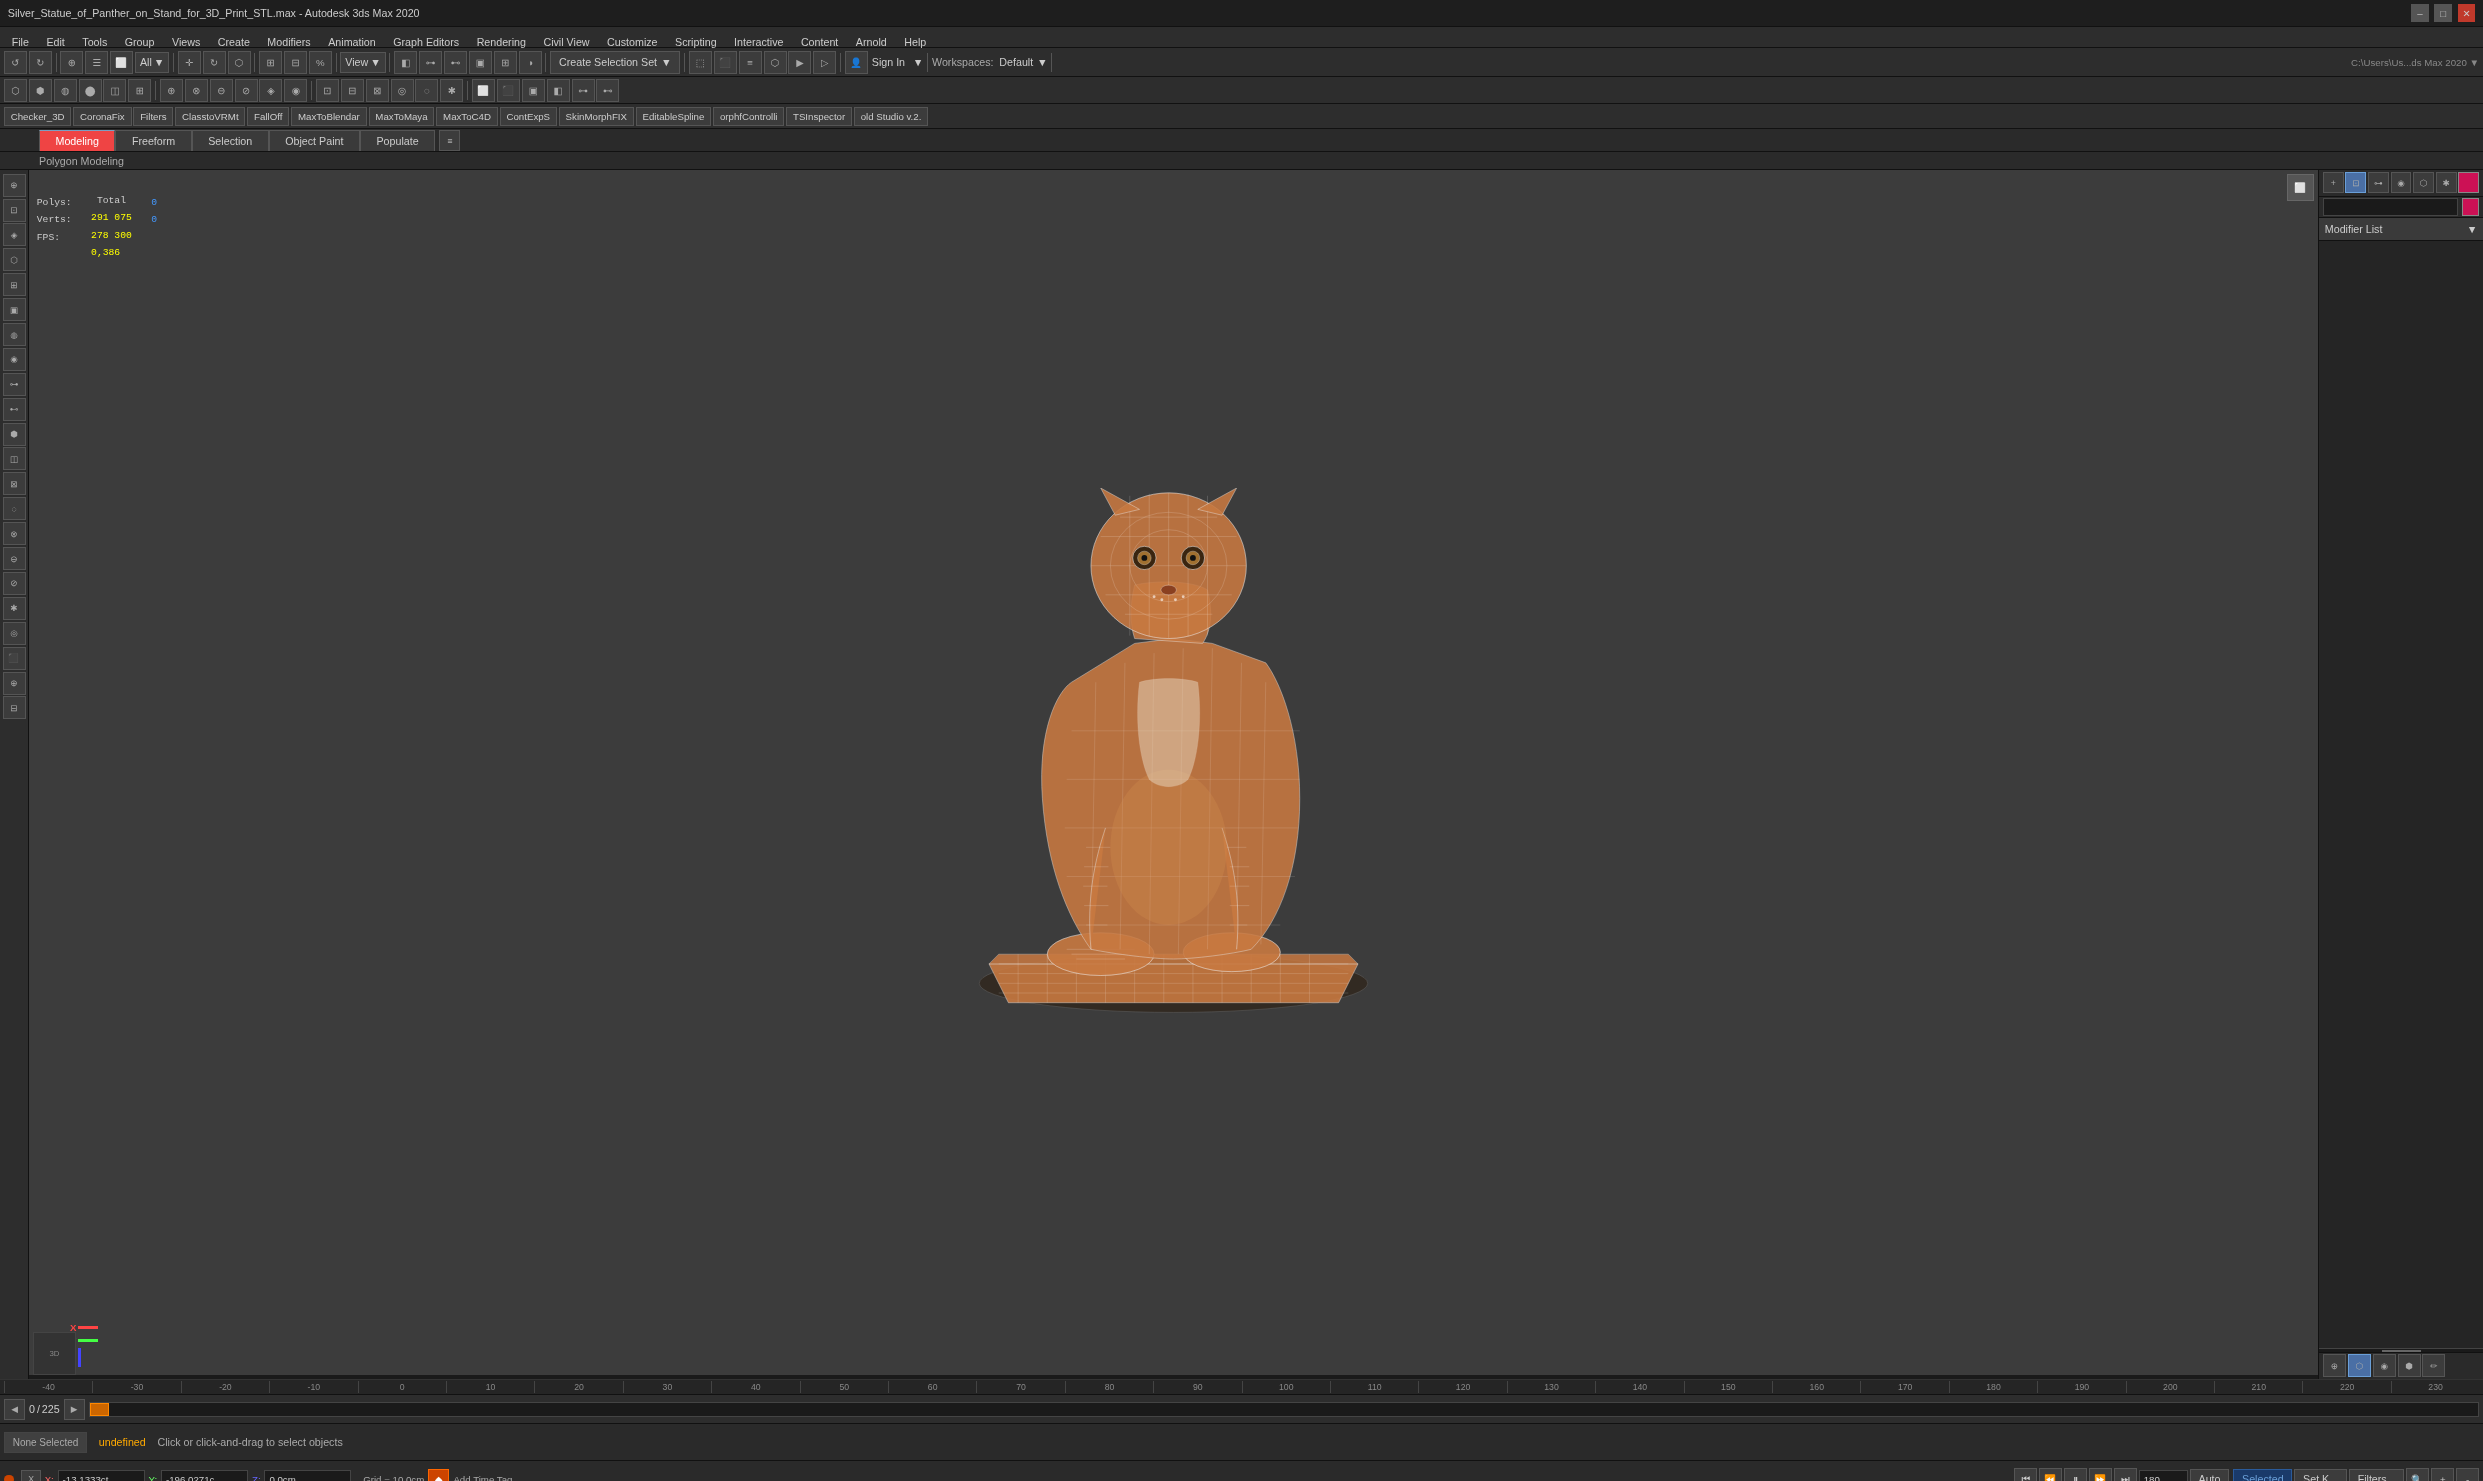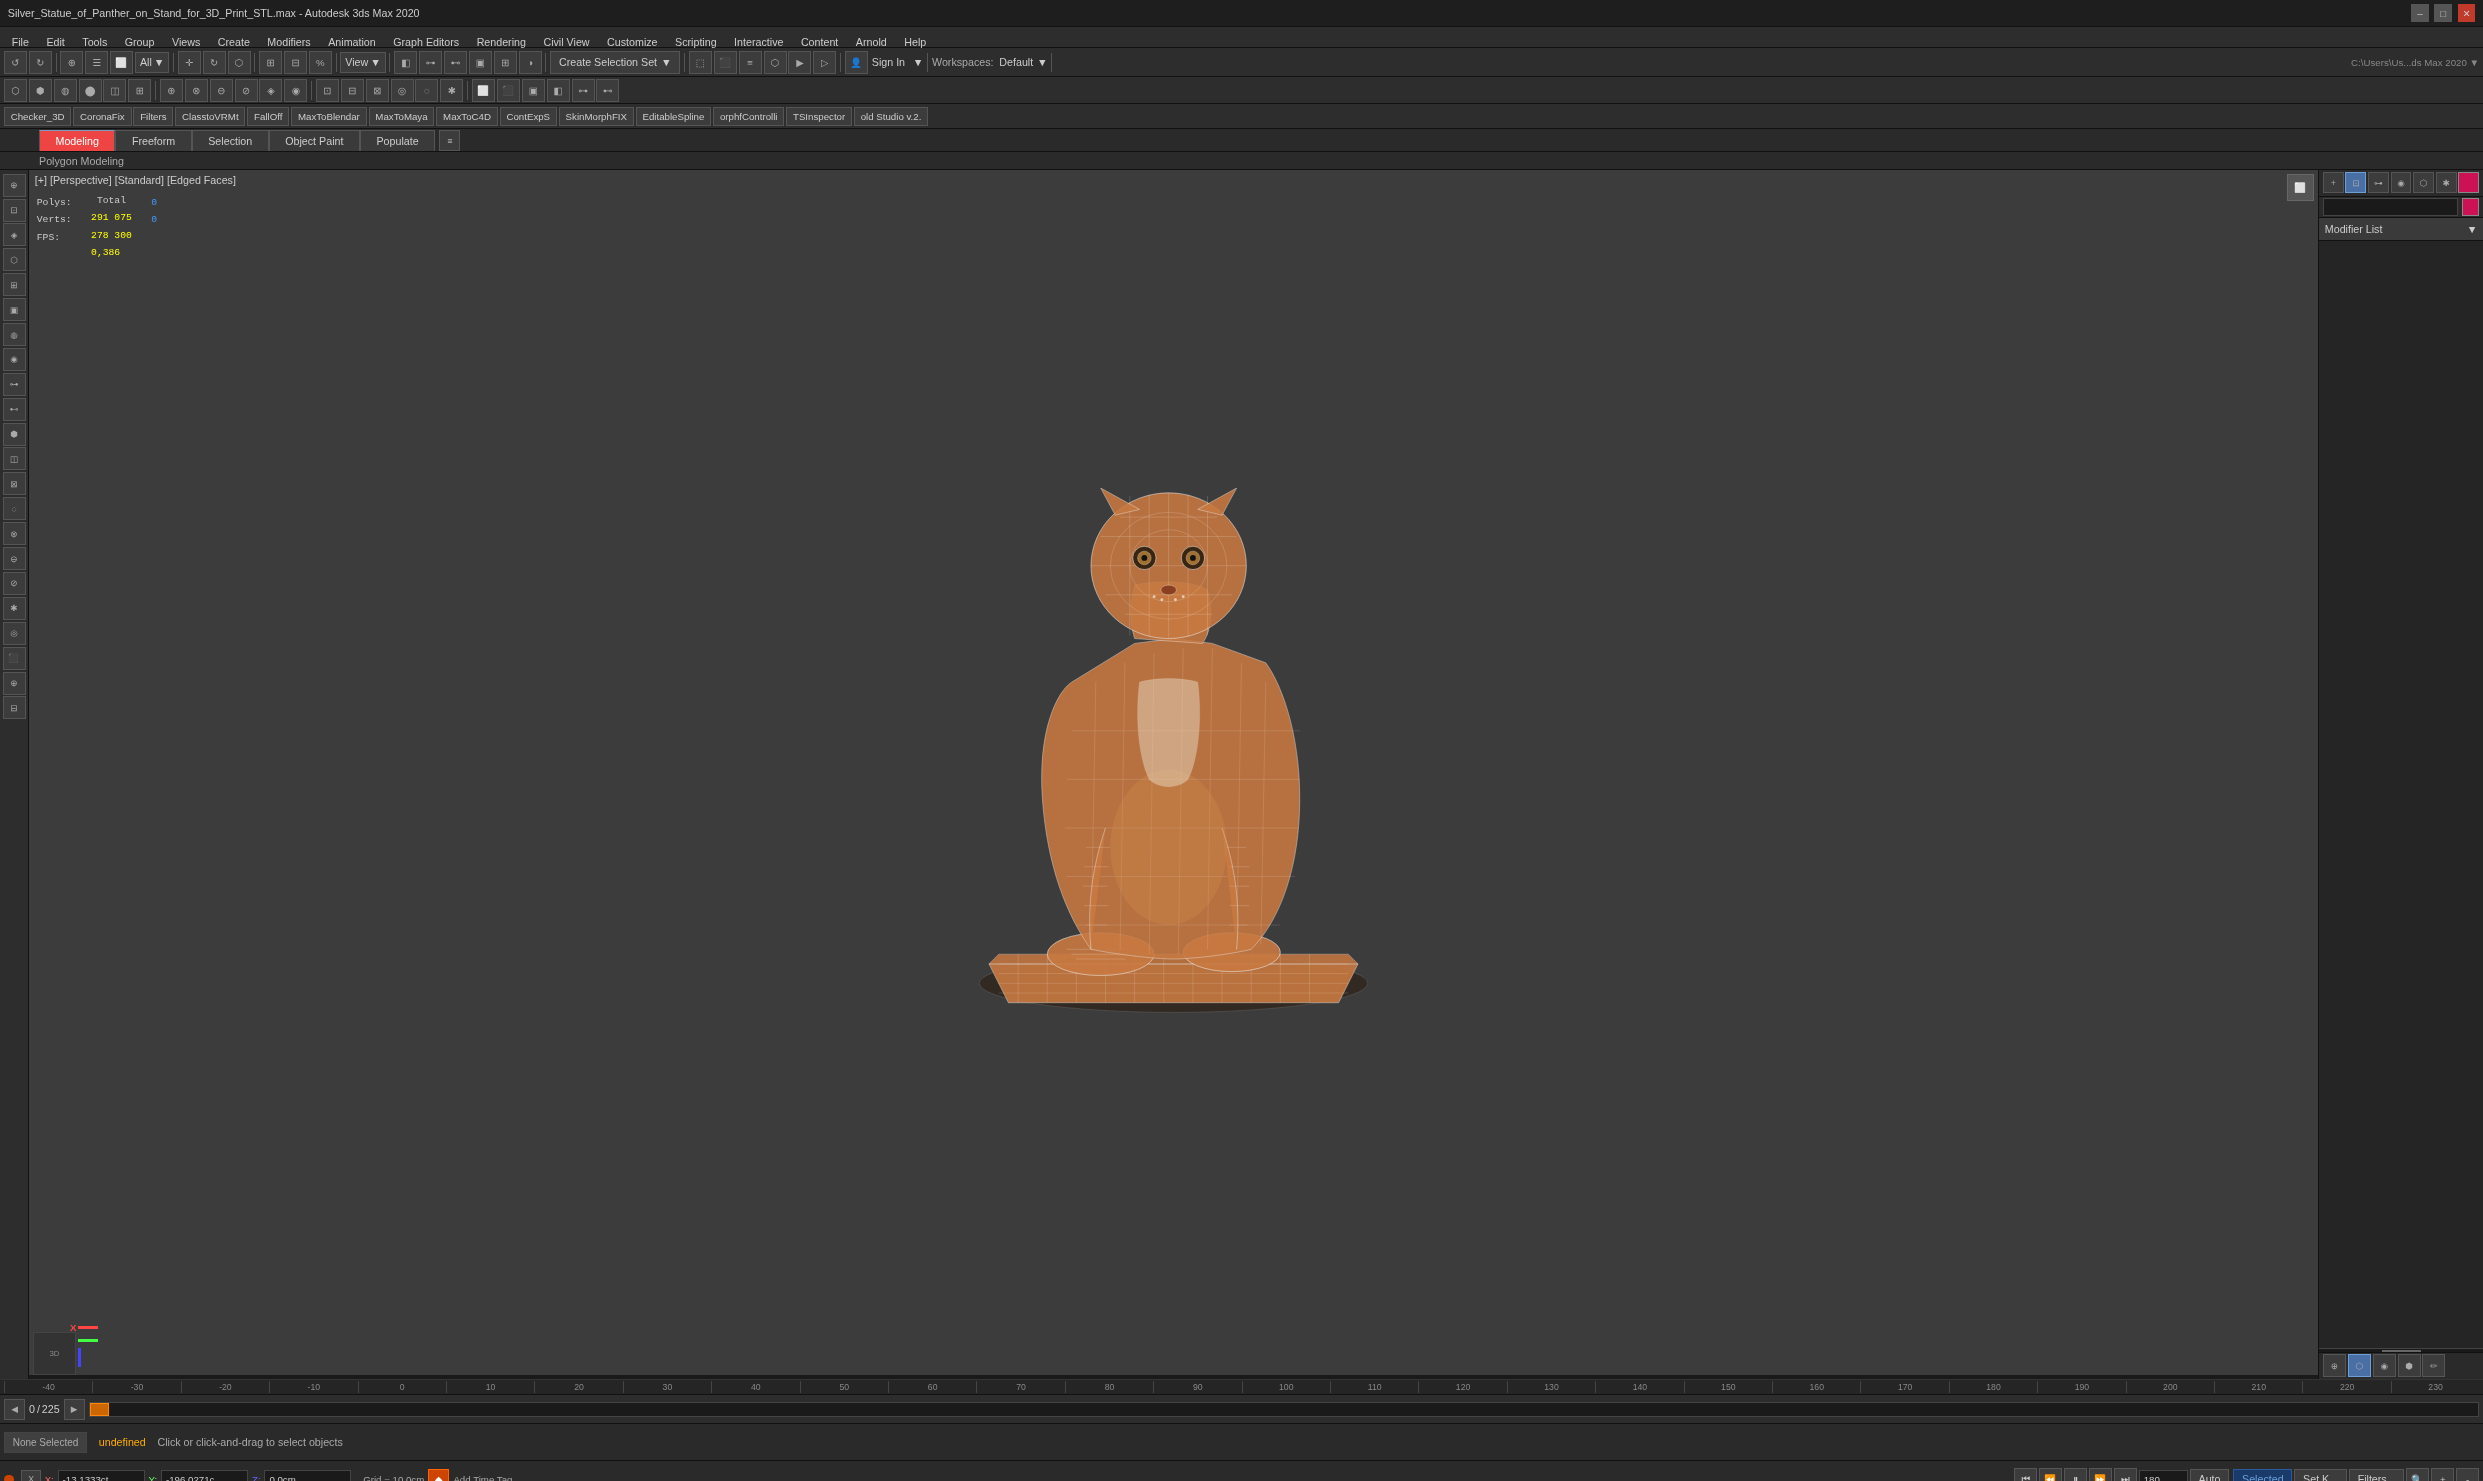--- a/index.html
+++ b/index.html
@@ -866,23 +866,20 @@
     <button class="left-btn">⊖</button>
     <button class="left-btn">⊘</button>
     <button class="left-btn">✱</button>
     <button class="left-btn">◎</button>
     <button class="left-btn">⬛</button>
     <button class="left-btn">⊕</button>
     <button class="left-btn">⊟</button>
   </div>
 
   <div id="viewport">
-    <div id="viewport-header">
-      <span>[+] [Perspective] [Standard] [Edged Faces]</span>
-    </div>
 
     <div id="viewport-stats">
       <div style="display:flex;gap:19.4px;font-family:Liberation Mono, monospace;">
         <div style="display:flex;flex-direction:column;gap:1.9px;">
           <span style="color:#ccc;font-size:9.7px;"></span>
           <span style="color:#cccccc;font-size:9.7px;">Polys:</span>
           <span style="color:#cccccc;font-size:9.7px;">Verts:</span>
           <span style="color:#cccccc;font-size:9.7px;">FPS:</span>
         </div>
         <div style="display:flex;flex-direction:column;gap:1.9px;">

